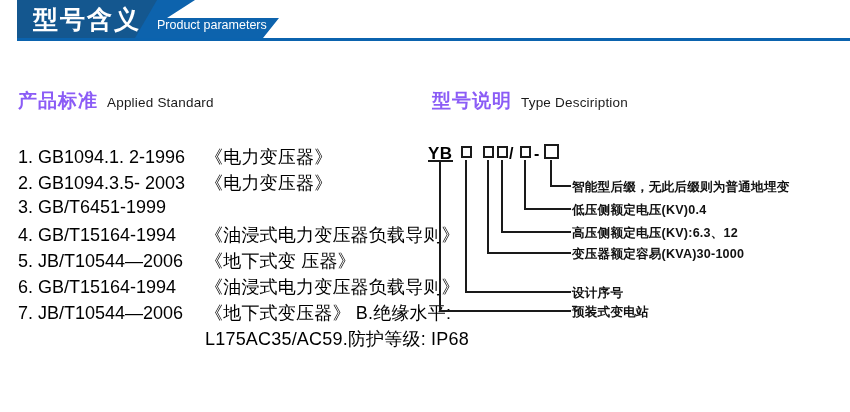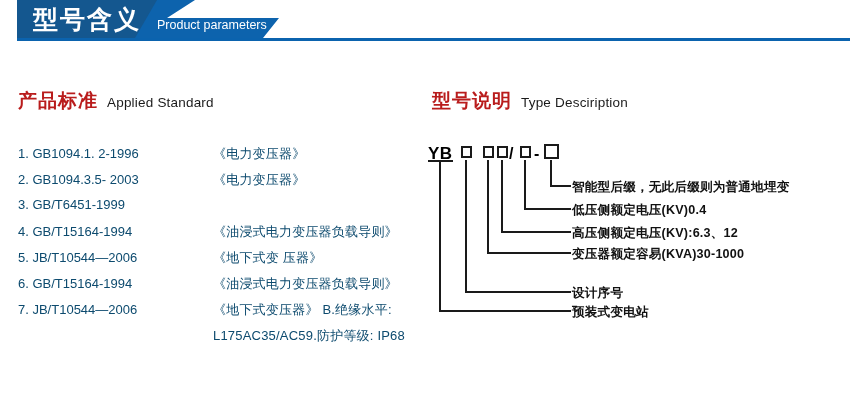--- a/index.html
+++ b/index.html
@@ -71,21 +71,21 @@
   }
 
   
   .sec-head {
     position: absolute;
     white-space: nowrap;
   }
   .sec-head .cn {
     font-size: 19px;
     font-weight: bold;
-    color: #b91c1c;
+    color: #8b5cf6;
     letter-spacing: 1px;
   }
   .sec-head .en {
     font-size: 13.5px;
     color: #1a1a1a;
     margin-left: 9px;
     letter-spacing: 0.2px;
   }
   #standards-heading { left: 18px; top: 88px; }
   #type-heading      { left: 432px; top: 88px; }
@@ -94,24 +94,23 @@
   .std-list {
     position: absolute;
     left: 18px;
     top: 145px;
     width: 420px;
   }
   .std-row {
     display: flex;
     align-items: baseline;
     height: 26px;
-    font-size: 13px;
-    color: #0c4a6e;
-    white-space: nowrap;
-    gap: 8px;
+    font-size: 18px;
+    color: #000000;
+    white-space: nowrap;
   }
   .std-code {
     display: inline-block;
     width: 148px;
     flex: 0 0 148px;
   }
   .std-name { letter-spacing: 0.2px; margin-left: 39px; }
   .std-row.cont .std-code { visibility: hidden; }
 
   

